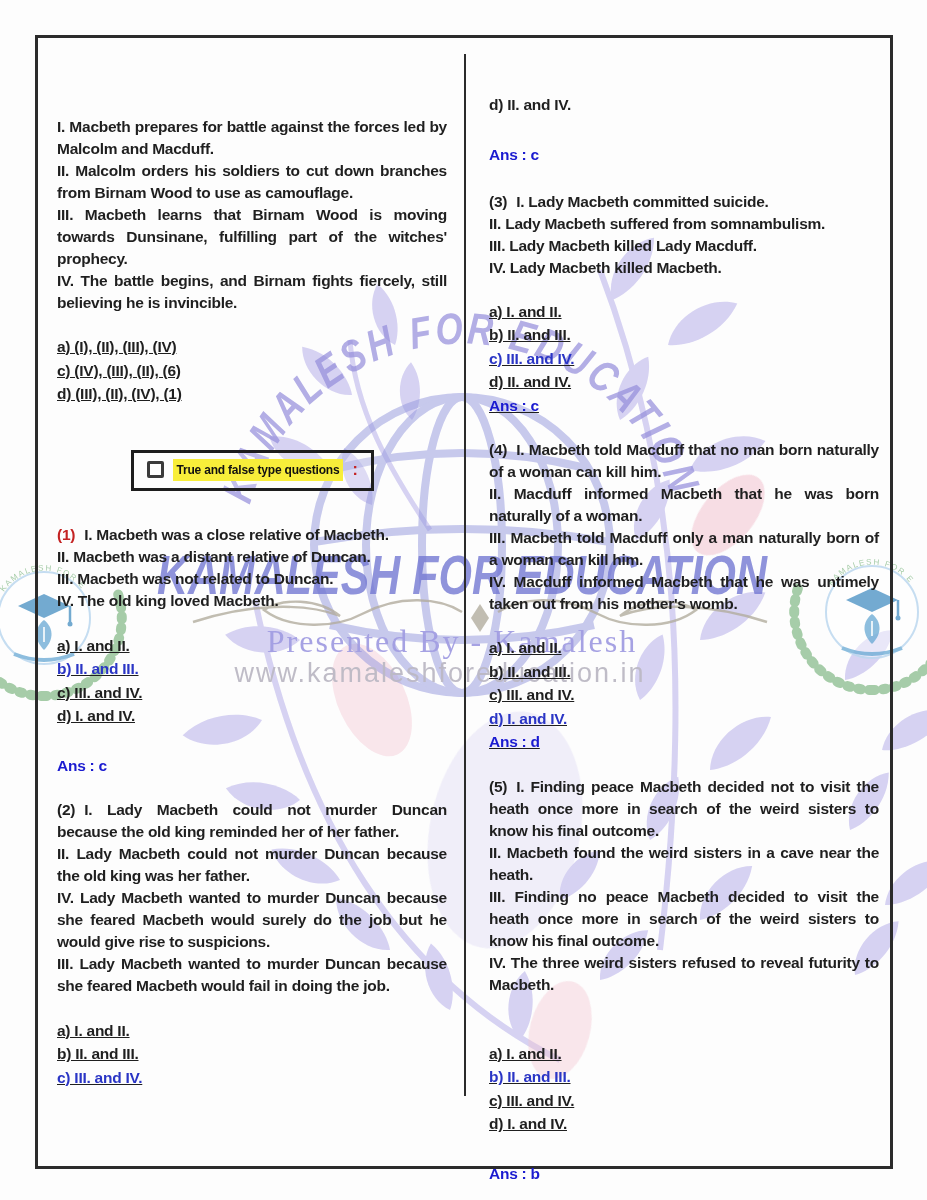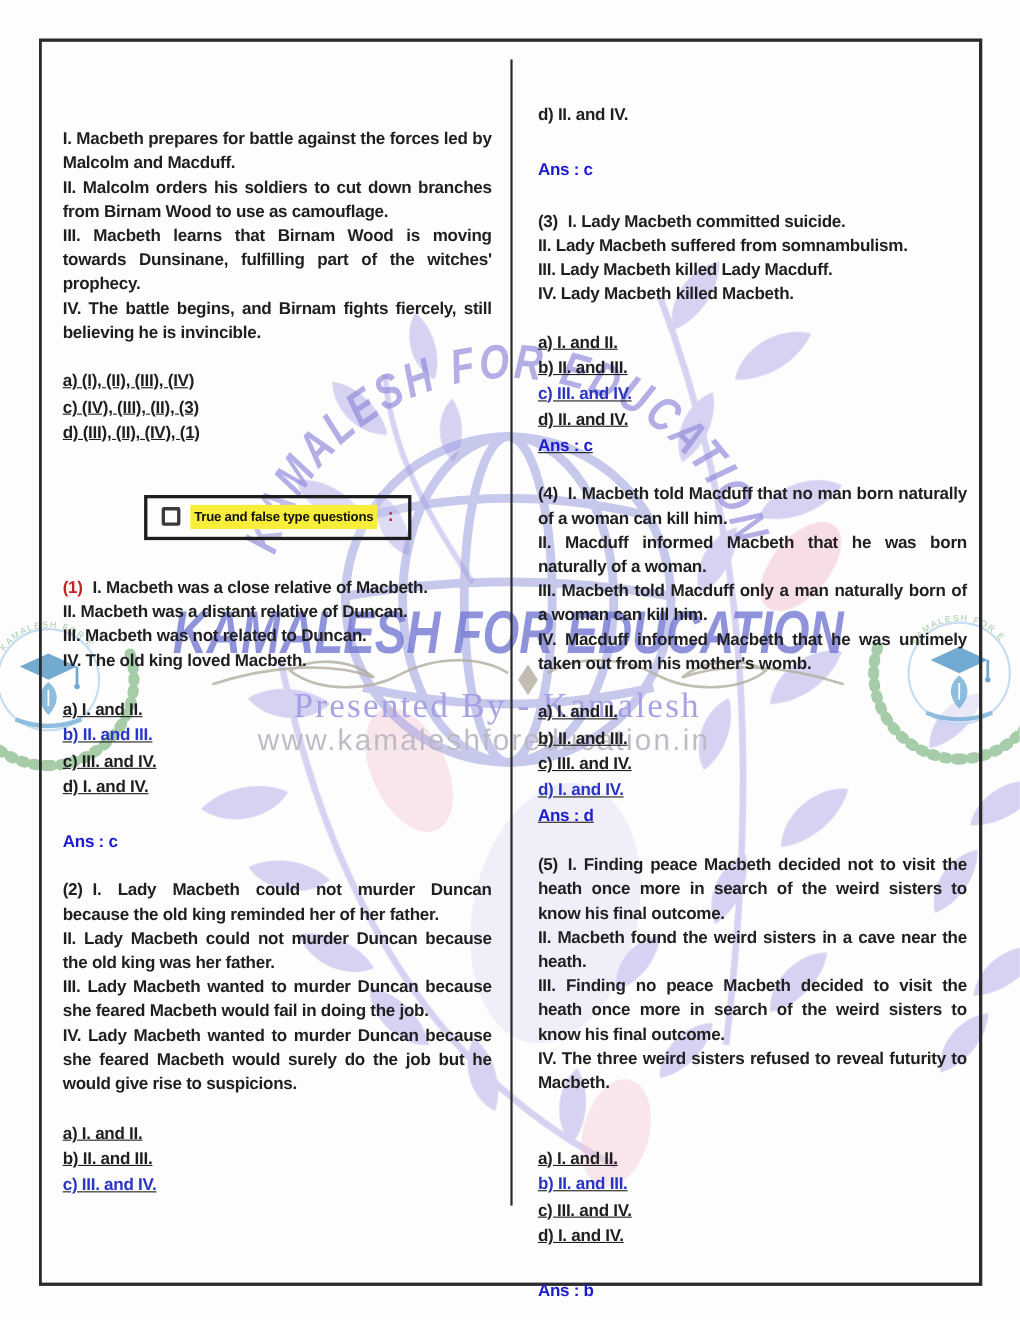--- a/index.html
+++ b/index.html
@@ -146,21 +146,21 @@
     <div class="divider"></div>
 
     <div class="col col-left">
       <p class="stmt">I. Macbeth prepares for battle against the forces led by Malcolm and Macduff.</p>
       <p class="stmt">II. Malcolm orders his soldiers to cut down branches from Birnam Wood to use as camouflage.</p>
       <p class="stmt">III. Macbeth learns that Birnam Wood is moving towards Dunsinane, fulfilling part of the witches' prophecy.</p>
       <p class="stmt">IV. The battle begins, and Birnam fights fiercely, still believing he is invincible.</p>
 
       <div class="opts">
         <div class="opt">a) (I), (II), (III), (IV)</div>
-        <div class="opt">c) (IV), (III), (II), (3)</div>
+        <div class="opt">c) (IV), (III), (II), (6)</div>
         <div class="opt">d) (III), (II), (IV), (1)</div>
       </div>
 
       <div class="heading-wrap">
         <div class="heading-box">
           <span class="checkbox-icon"></span>
           <span class="heading-text">True and false type questions</span>
           <span class="heading-colon">:</span>
         </div>
       </div>
@@ -177,22 +177,22 @@
         <div class="opt blue">b) II. and III.</div>
         <div class="opt">c) III. and IV.</div>
         <div class="opt">d) I. and IV.</div>
       </div>
 
       <div class="ans">Ans : c</div>
 
       <div class="gap-s">
         <p class="stmt"><span class="qnum">(2)</span><span>I. Lady Macbeth could not murder Duncan because the old king reminded her of her father.</span></p>
         <p class="stmt">II. Lady Macbeth could not murder Duncan because the old king was her father.</p>
+        <p class="stmt">IV. Lady Macbeth wanted to murder Duncan because she feared Macbeth would surely do the job but he would give rise to suspicions.</p>
         <p class="stmt">III. Lady Macbeth wanted to murder Duncan because she feared Macbeth would fail in doing the job.</p>
-        <p class="stmt">IV. Lady Macbeth wanted to murder Duncan because she feared Macbeth would surely do the job but he would give rise to suspicions.</p>
       </div>
 
       <div class="opts gap-s">
         <div class="opt">a) I. and II.</div>
         <div class="opt">b) II. and III.</div>
         <div class="opt blue">c) III. and IV.</div>
       </div>
     </div>
 
     <div class="col col-right">

